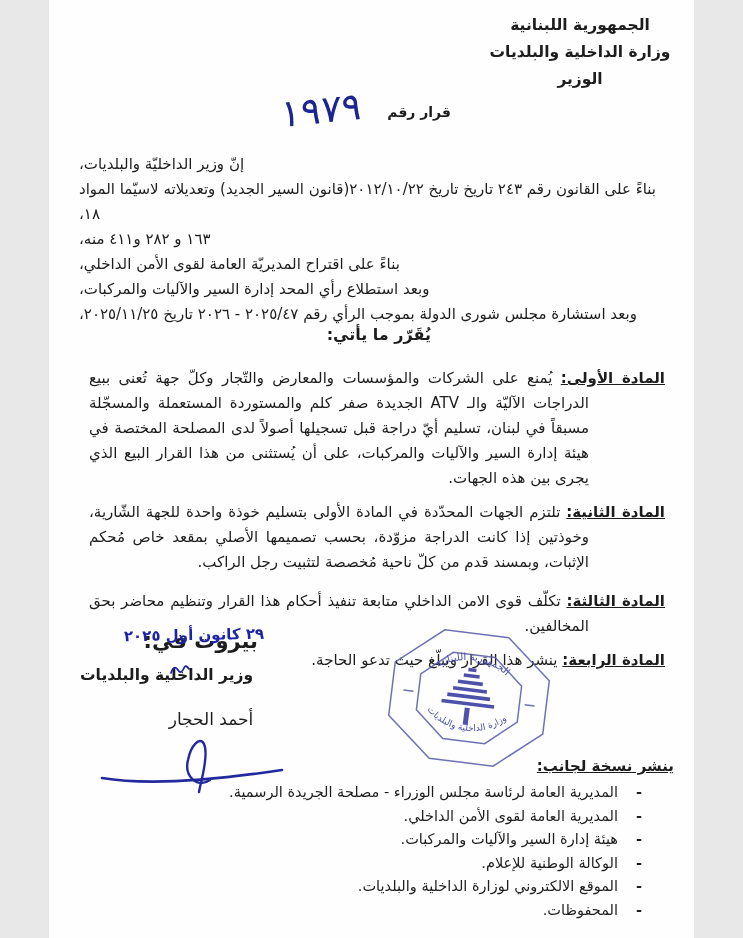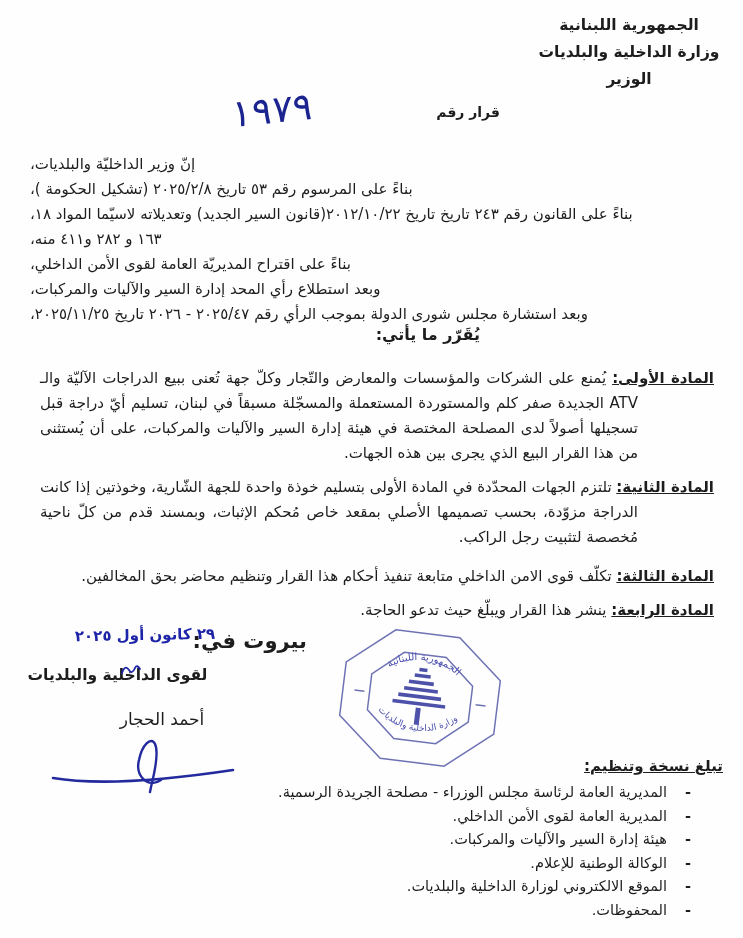--- a/index.html
+++ b/index.html
@@ -1,18 +1,18 @@
 <!DOCTYPE html>
 <html lang="ar" dir="rtl"><head>
 <meta charset="utf-8">
 <style>
   html,body{margin:0;padding:0;background:#e8e8e8;}
   .page{
     position:relative;
-    width:743px;height:938px;
+    width:645px;height:938px;
     margin:0 auto;
     background:#fefefe;
     font-family:"DejaVu Sans",sans-serif;
     color:#1d1d1d;
     direction:rtl;
     overflow:hidden;
   }
   
   .gov-header{
     position:absolute;top:12px;right:14px;width:200px;
@@ -87,21 +87,20 @@
     <div>الجمهورية اللبنانية</div>
     <div>وزارة الداخلية والبلديات</div>
     <div>الوزير</div>
   </div>
 
   <div class="decree-label">قرار رقم</div>
   <div class="decree-number">١٩٧٩</div>
 
   <div class="preamble">
     <div>إنّ وزير الداخليّة والبلديات،</div>
-    <div>بناءً على المرسوم رقم ٥٣  تاريخ ٢٠٢٥/٢/٨ (تشكيل الحكومة )،</div>
     <div>بناءً على القانون رقم ٢٤٣ تاريخ تاريخ  ٢٠١٢/١٠/٢٢(قانون السير الجديد) وتعديلاته لاسيّما المواد ١٨،</div>
     <div>١٦٣ و ٢٨٢ و٤١١ منه،</div>
     <div>بناءً على اقتراح المديريّة العامة لقوى الأمن الداخلي،</div>
     <div>وبعد استطلاع رأي المحد إدارة السير والآليات والمركبات،</div>
     <div>وبعد استشارة مجلس شورى الدولة  بموجب الرأي رقم ٢٠٢٥/٤٧ - ٢٠٢٦  تاريخ ٢٠٢٥/١١/٢٥،</div>
   </div>
 
   <div class="decides">يُقَرّر ما يأتي:</div>
 
   <div class="articles">
@@ -149,35 +148,35 @@
       </defs>
       <text font-size="10" font-family="DejaVu Sans, sans-serif">
         <textPath href="#sealTop" startOffset="50%" text-anchor="middle">الجمهورية اللبنانية</textPath>
       </text>
       <text font-size="9" font-family="DejaVu Sans, sans-serif">
         <textPath href="#sealBottom" startOffset="50%" text-anchor="middle">وزارة الداخلية والبلديات</textPath>
       </text>
     </g>
   </svg>
 
-  <div class="minister-title">لقوى الداخلية والبلديات</div>
+  <div class="minister-title">وزير الداخلية والبلديات</div>
 
   <svg class="paraph" width="22" height="16" viewBox="0 0 22 16">
     <path d="M2,11 q3,-9 7,-3 q3,5 6,-2 q2,-4 5,1" stroke="#1e24a8" stroke-width="1.8" fill="none" stroke-linecap="round"></path>
   </svg>
 
   <div class="minister-name">أحمد الحجار</div>
 
   <svg class="signature" width="198" height="64" viewBox="0 0 198 64">
     <path d="M 8,47 C 50,54 115,50 188,39" stroke="#232a9e" stroke-width="2.6" fill="none" stroke-linecap="round"></path>
     <path d="M 116,49 C 103,58 90,45 94,29 C 97,14 106,5 110,13 C 114,21 110,40 106,56 L 105,61" stroke="#232a9e" stroke-width="2.4" fill="none" stroke-linecap="round"></path>
   </svg>
 
   <div class="distribution">
-    <div class="dist-heading">تبلغ نسخة وتنظيم:</div>
+    <div class="dist-heading">ينشر نسخة لجانب:</div>
     <div class="dist-item">
       <span class="dist-dash">-</span>
       <span>المديرية العامة لرئاسة مجلس الوزراء - مصلحة الجريدة الرسمية.</span>
     </div>
     <div class="dist-item">
       <span class="dist-dash">-</span>
       <span>المديرية العامة لقوى الأمن الداخلي.</span>
     </div>
     <div class="dist-item">
       <span class="dist-dash">-</span>

